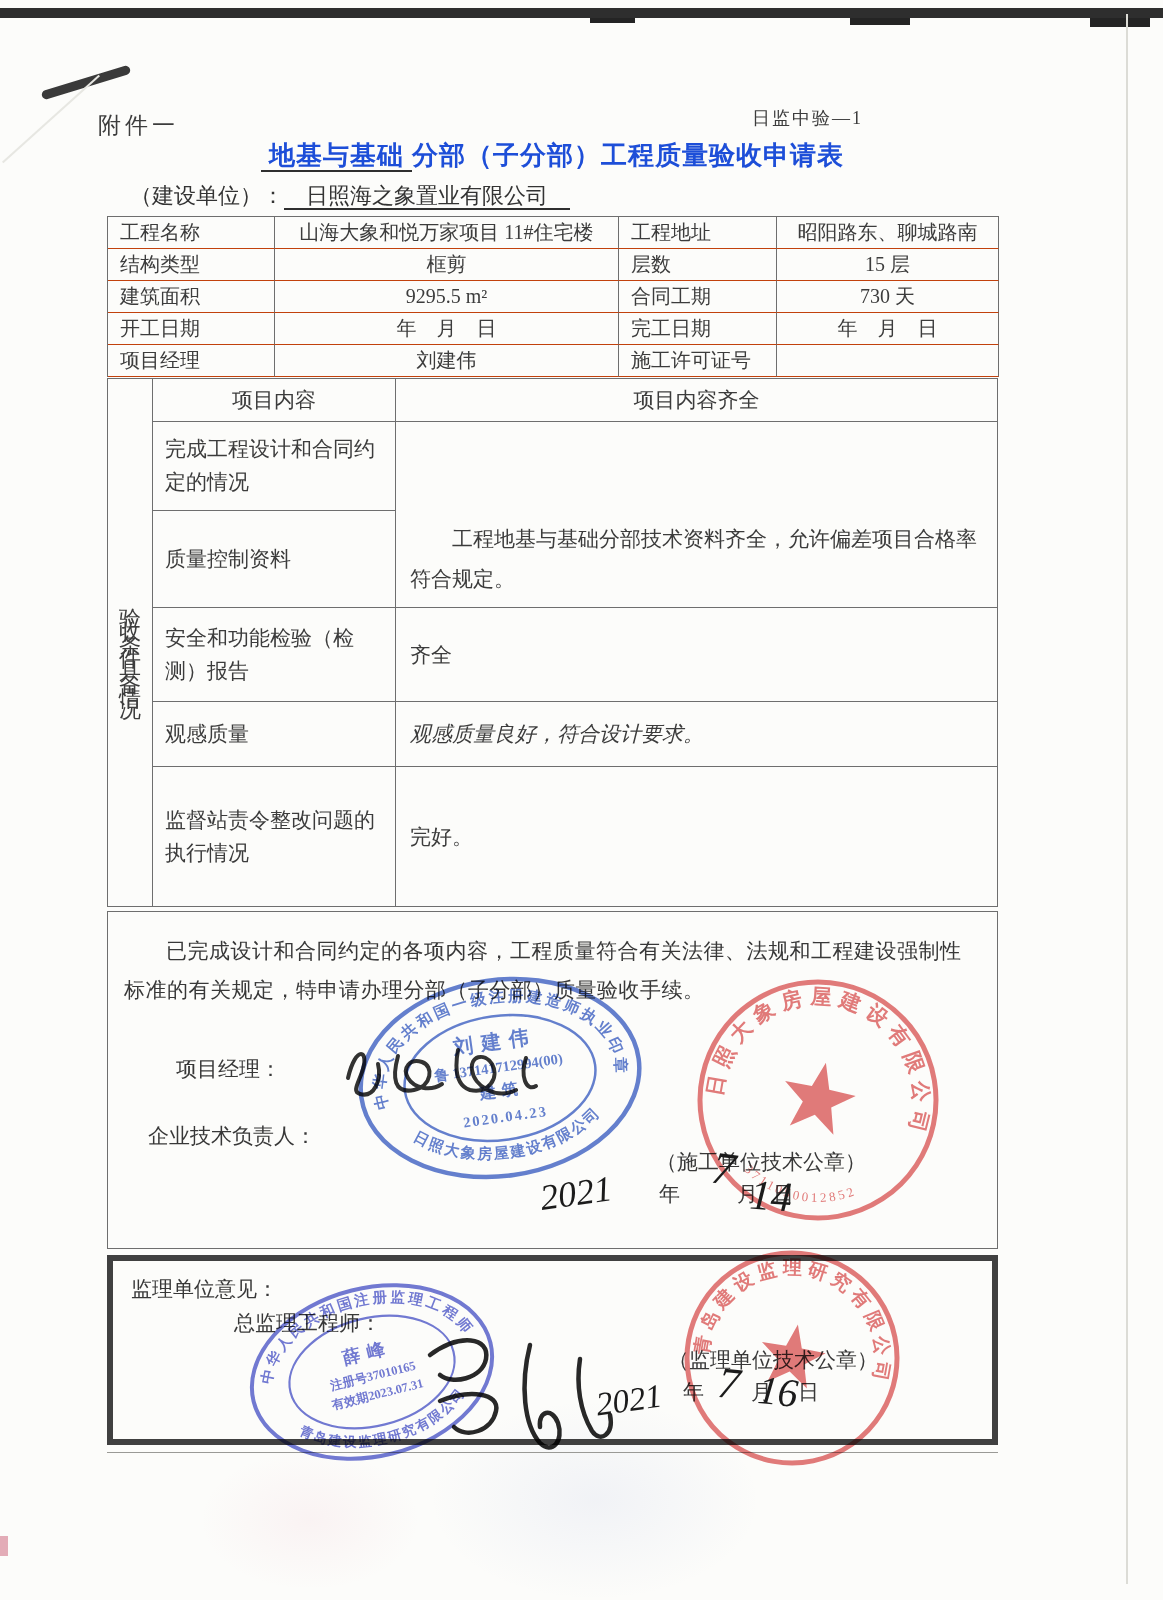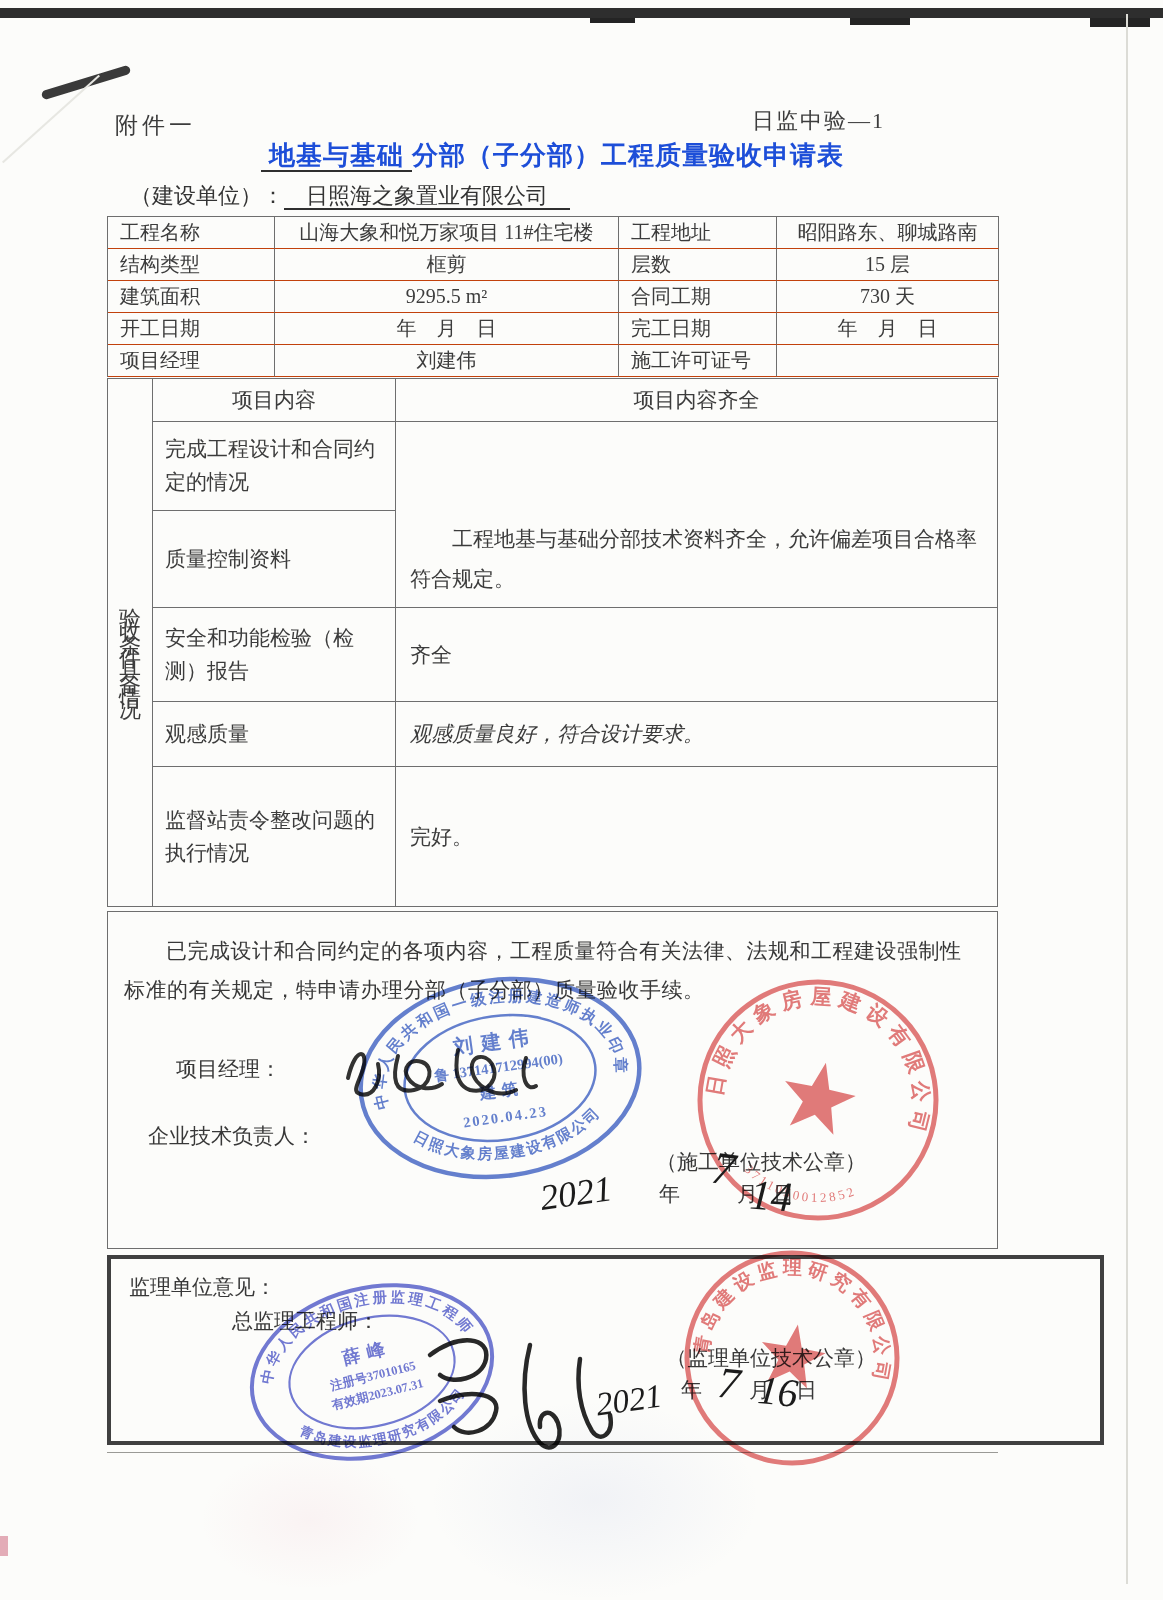--- a/index.html
+++ b/index.html
@@ -11,22 +11,22 @@
   .scan-bump{background:#242424;}
   .staple{left:40px;top:78px;width:92px;height:9px;background:#3a3a3a;border-radius:5px;transform:rotate(-17deg);}
   .paper-edge-r{left:1126px;top:14px;width:2px;height:1570px;background:#dcdcd6;}
   .crease{left:-14px;top:118px;width:130px;height:2px;background:#e7e7e2;transform:rotate(-42deg);}
   .smudge{left:0;top:1536px;width:8px;height:20px;background:#d98a9a;opacity:.7;}
   .ghost1{left:430px;top:1400px;width:330px;height:200px;border-radius:50%;
           background:radial-gradient(closest-side,rgba(110,130,200,.08),rgba(110,130,200,0));}
   .ghost2{left:200px;top:1450px;width:220px;height:140px;border-radius:50%;
           background:radial-gradient(closest-side,rgba(220,120,150,.07),rgba(220,120,150,0));}
   
-  .attach{left:115px;top:110px;font-size:23px;letter-spacing:4px;}
-  .formcode{left:752px;top:106px;font-size:22px;letter-spacing:2px;}
+  .attach{left:98px;top:110px;font-size:23px;letter-spacing:4px;}
+  .formcode{left:752px;top:106px;font-size:18px;letter-spacing:2px;}
   .title{left:107px;top:138px;width:891px;text-align:center;font-size:26px;font-weight:600;color:#1d4ed8;letter-spacing:1px;}
   .u{border-bottom:2px solid #2f2f2f;padding:0 8px;}
   .orgline{left:130px;top:181px;font-size:22px;color:#333;}
   .org-u{border-bottom:2px solid #2f2f2f;padding:0 22px;}
   
   .info{left:107px;top:216px;width:891px;display:grid;grid-template-columns:167px 344px 158px 222px;
         grid-auto-rows:32px;border-top:1px solid #6e6e6e;border-left:1px solid #6e6e6e;font-size:20px;}
   .info>div{border-right:1px solid #6e6e6e;border-bottom:1px solid #c2410c;display:flex;align-items:center;box-sizing:border-box;}
   .info .lab{padding-left:12px;}
   .info .val{justify-content:center;text-align:center;}
@@ -37,21 +37,21 @@
         writing-mode:vertical-rl;letter-spacing:13px;font-size:22px;color:#3d3d3d;}
   .cond .item{grid-column:2;border-right:1px solid #6e6e6e;border-bottom:1px solid #6e6e6e;
         display:flex;align-items:center;padding:0 12px;line-height:33px;box-sizing:border-box;}
   .cond .cont{grid-column:3;border-bottom:1px solid #6e6e6e;display:flex;align-items:center;
         padding:0 14px;line-height:40px;box-sizing:border-box;}
   .cond .last{border-bottom:none;}
   .cond .hc{justify-content:center;padding:0;}
   .indent p{margin:0;text-indent:2em;}
   
   .box3{left:107px;top:911px;width:891px;height:338px;border:1px solid #6e6e6e;box-sizing:border-box;}
-  .box4{left:107px;top:1255px;width:997px;height:190px;border:4px solid #404040;box-sizing:border-box;}
+  .box4{left:107px;top:1255px;width:891px;height:190px;border:6px solid #404040;box-sizing:border-box;}
   .dline{left:107px;top:1452px;width:891px;height:1px;background:#9a9a96;}
   .statement{left:16px;top:20px;width:858px;font-size:21px;line-height:39px;letter-spacing:.5px;text-indent:2em;color:#383838;}
   .plain{font-size:21px;color:#383838;}
   .hand{font-style:italic;color:#1b1b1b;font-family:"Liberation Serif","DejaVu Serif",serif;z-index:7;}
   .stamp{mix-blend-mode:multiply;z-index:5;}
   .sig{mix-blend-mode:multiply;z-index:6;}
   svg text{font-family:"Liberation Serif","DejaVu Serif",serif;}
 </style>
 </head>
 <body>

